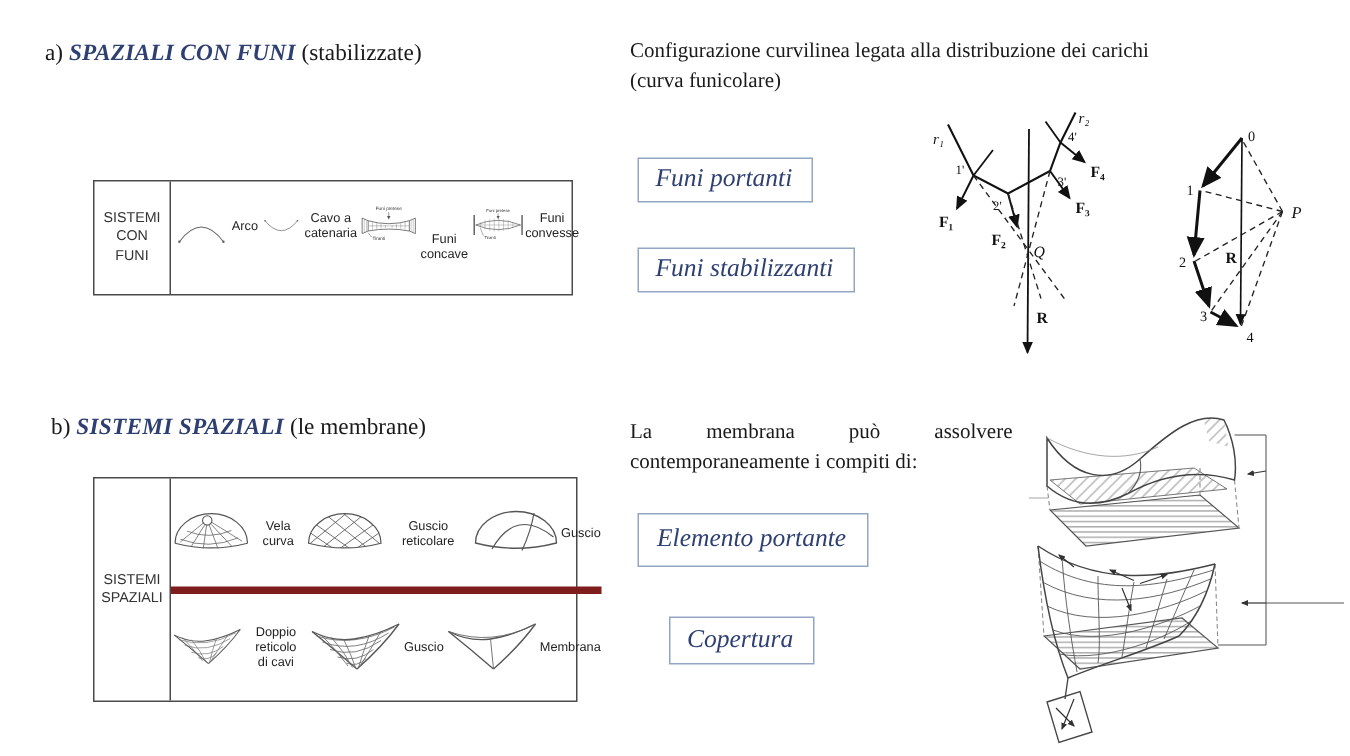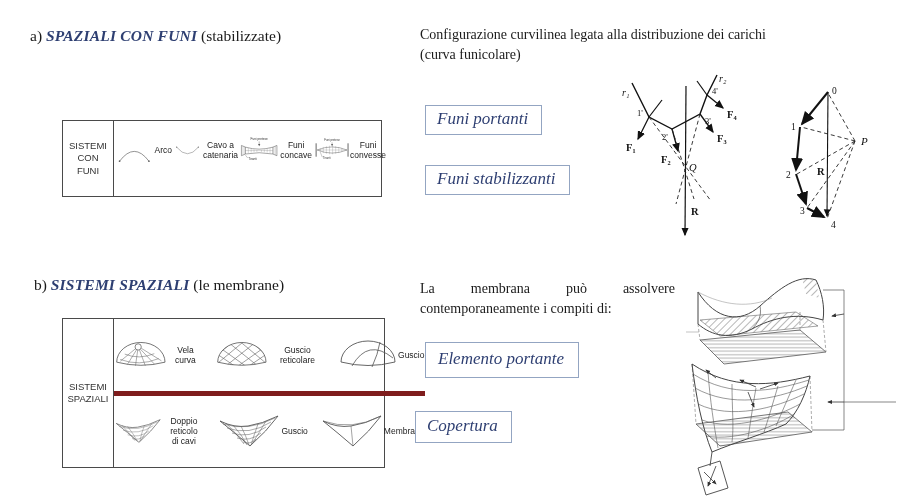--- a/index.html
+++ b/index.html
@@ -21,21 +21,21 @@
   .tbl { position:absolute; display:flex; border:1px solid #4a4a4a; background:#fff;
          font-family:"Liberation Sans", sans-serif; box-sizing:border-box; }
   .tlabel { width:50px; display:flex; flex-direction:column; justify-content:center;
             align-items:center; border-right:1px solid #4a4a4a; font-size:9.5px;
             color:#333; line-height:1.3; text-align:center; flex-shrink:0; }
   .t1body { flex:1; display:flex; align-items:flex-start; justify-content:space-around; padding-top:5px; }
   .dcell { display:flex; flex-direction:row; align-items:center; }
   .cap { font-size:8.5px; color:#222; line-height:1.2; text-align:center; }
   .cap span { display:block; }
   .t2grid { flex:1; display:flex; flex-direction:column; }
-  .t2row { display:flex; flex:1; align-items:center; justify-content:space-around;gap:12px; }
+  .t2row { display:flex; flex:1; align-items:center; justify-content:space-around; }
   .t2row + .t2row { border-top:5px solid #7f1d1d; }
 
   svg { display:block; }
   svg text { font-family:"Liberation Sans", sans-serif; fill:#333; }
   svg text.ser { font-family:"Liberation Serif", serif; fill:#111; }
   svg text.it  { font-style:italic; }
   svg text.bd  { font-weight:bold; }
 </style>
 </head>
 <body>
@@ -73,21 +73,21 @@
           <path d="M 10,18 Q 33,46 56,18" fill="none" stroke="#666" stroke-width="1"></path>
           <circle cx="10" cy="18" r="1.2" fill="#666"></circle>
             <circle cx="56" cy="18" r="1.2" fill="#666"></circle>
         </svg>
         <div class="cap">
           <span>Cavo a</span>
           <span>catenaria</span>
         </div>
       </div>
 
-      <div class="dcell" style="width:74px;">
+      <div class="dcell" style="width:74px;align-items:flex-end;">
         <svg width="74" height="48" viewBox="0 0 74 48">
           <text x="37" y="7" font-size="5.5" text-anchor="middle">Funi pretese</text>
           <line x1="37" y1="9" x2="37" y2="14" stroke="#555" stroke-width="0.7"></line>
           <polygon points="35,13.5 39,13.5 37,17.5" fill="#555"></polygon>
           <polygon points="6,16 13,19 13,31 6,34" fill="none" stroke="#555" stroke-width="0.9"></polygon>
           <line x1="8.5" y1="17" x2="8.5" y2="33" stroke="#888" stroke-width="0.5"></line>
           <line x1="11" y1="18" x2="11" y2="32" stroke="#888" stroke-width="0.5"></line>
           <polygon points="68,16 61,19 61,31 68,34" fill="none" stroke="#555" stroke-width="0.9"></polygon>
           <line x1="65.5" y1="17" x2="65.5" y2="33" stroke="#888" stroke-width="0.5"></line>
           <line x1="63" y1="18" x2="63" y2="32" stroke="#888" stroke-width="0.5"></line>
@@ -303,21 +303,21 @@
             <path d="M 31,15 Q 32,25 33,35" fill="none" stroke="#666" stroke-width="0.6"></path>
           </svg>
           <div class="cap">Membrana</div>
         </div>
       </div>
 
     </div>
   </div>
 
   <div class="tagbox tall" style="left:425px; top:342px;">Elemento portante</div>
-  <div class="tagbox mid" style="left:415px; top:411px;">Copertura</div>
+  <div class="tagbox mid" style="left:446px; top:411px;">Copertura</div>
 
   <svg style="position:absolute; left:686px; top:262px;" width="212" height="240" viewBox="0 0 212 240">
     <defs>
       <pattern id="hd" width="5" height="5" patternUnits="userSpaceOnUse" patternTransform="rotate(45)">
         <line x1="2.5" y1="0" x2="2.5" y2="5" stroke="#888" stroke-width="0.6"></line>
       </pattern>
       <pattern id="hh" width="6" height="3.5" patternUnits="userSpaceOnUse">
         <line x1="0" y1="1.7" x2="6" y2="1.7" stroke="#777" stroke-width="0.6"></line>
       </pattern>
       <marker id="m3" markerWidth="7" markerHeight="7" refX="5" refY="2.5" orient="auto">

